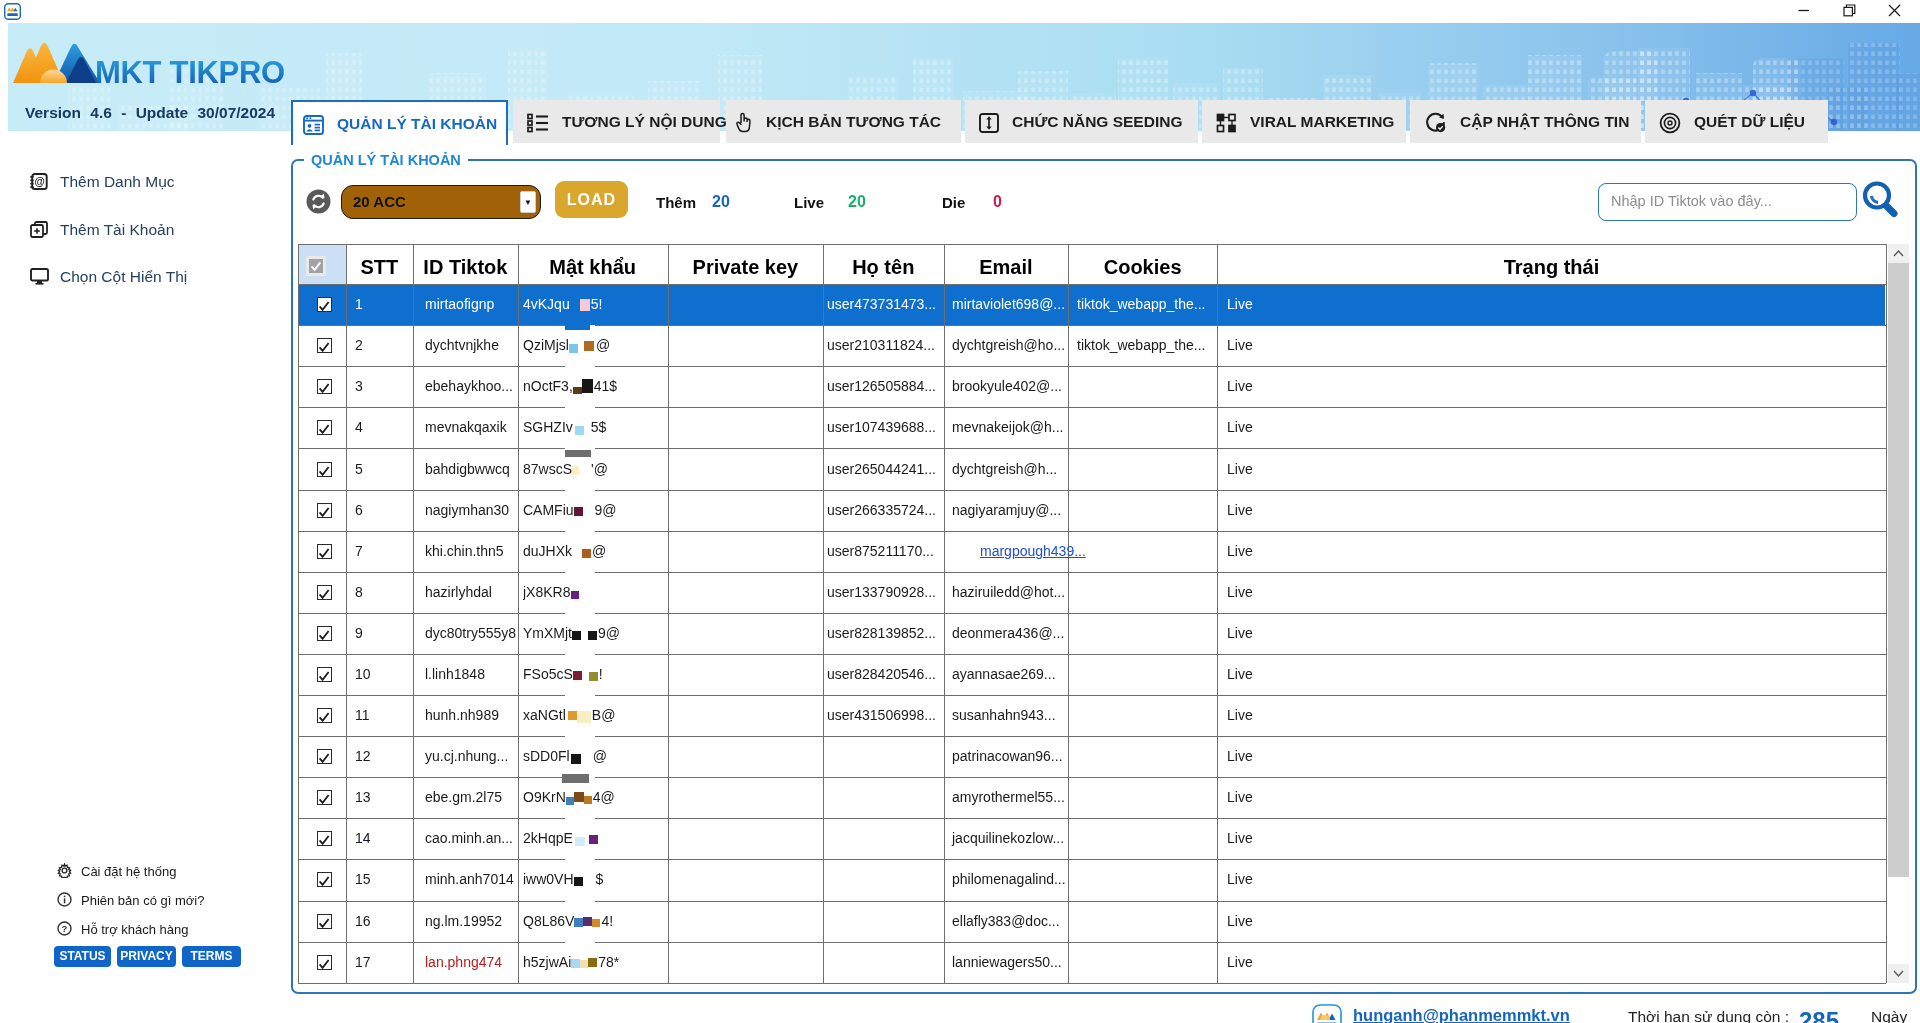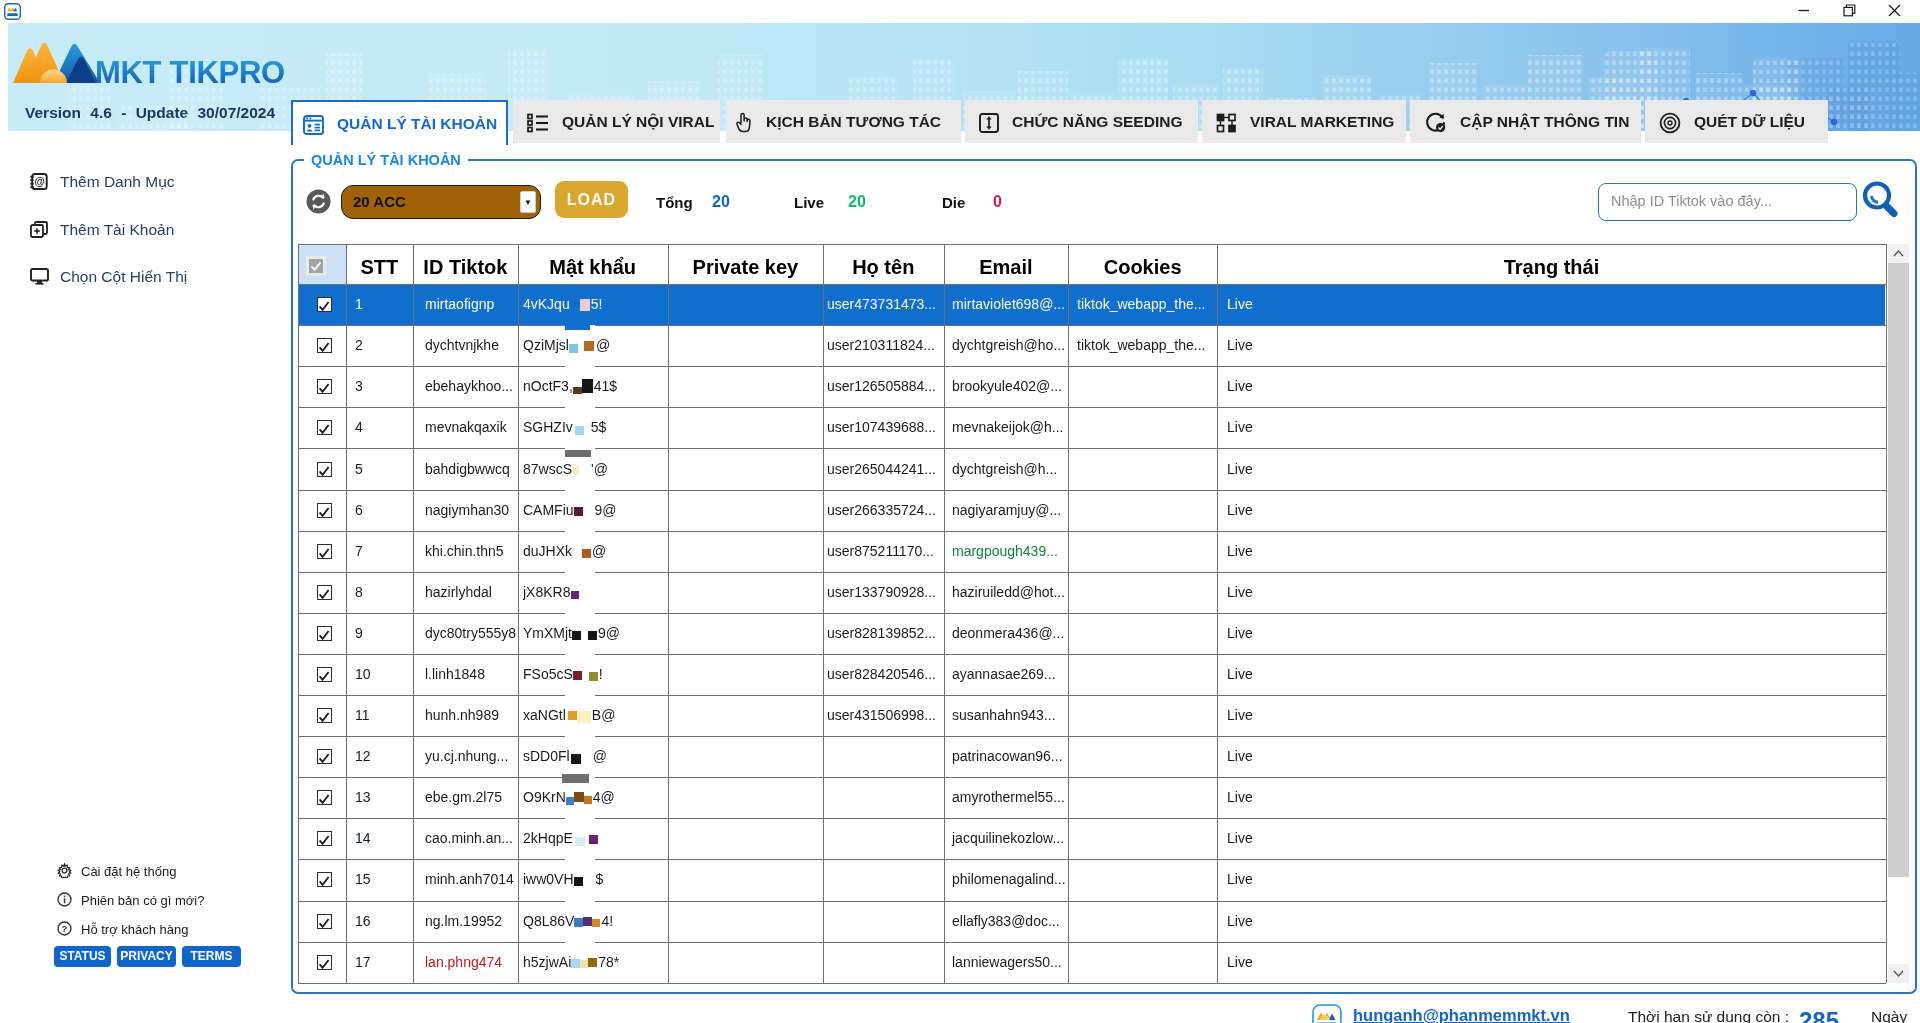--- a/index.html
+++ b/index.html
@@ -181,21 +181,21 @@
     <svg width="22" height="20" viewBox="0 0 22 20">
       <g stroke="#1c1c1c" fill="none" stroke-width="1.7">
 <rect x="1" y="1.5" width="4" height="4"></rect>
         <rect x="1" y="8" width="4" height="4"></rect>
         <rect x="1" y="14.5" width="4" height="4"></rect>
 <line x1="9" y1="3.5" x2="21" y2="3.5" stroke-width="2.1"></line>
         <line x1="9" y1="10" x2="21" y2="10" stroke-width="2.1"></line>
         <line x1="9" y1="16.5" x2="21" y2="16.5" stroke-width="2.1"></line>
       </g>
     </svg>
-    <span>QUẢN LÝ NỘI VIRAL</span>
+    <span>TƯƠNG LÝ NỘI DUNG</span>
   </div>
 <div class="tab" style="left:726px;width:235px;padding-left:8px;">
     <svg width="19" height="21" viewBox="0 0 19 21">
       <g stroke="#1c1c1c" fill="none" stroke-width="1.5" stroke-linejoin="round" stroke-linecap="round">
 <path d="M7 10.5 V3.1 a1.55 1.55 0 0 1 3.1 0 V9 m0 0 V7.6 a1.5 1.5 0 0 1 3 0 V9.6 m0 0 V8.6 a1.4 1.4 0 0 1 2.8 0 V11 l-0.6 4.8 c-0.3 2.3 -1.9 3.7 -4.2 3.7 h-2.4 c-1.9 0 -3.1 -1 -3.8 -2.6 L3 12.3 c-0.7 -1.7 1.2 -2.8 2.4 -1.6 L7 12.4"></path>
       </g>
     </svg>
     <span>KỊCH BẢN TƯƠNG TÁC</span>
   </div>
 <div class="tab" style="left:965px;width:233px;padding-left:14px;">
@@ -290,21 +290,21 @@
 <circle cx="12.5" cy="12.5" r="12" fill="#595959"></circle>
 <g stroke="#fff" stroke-width="2.1" fill="none" stroke-linecap="round">
 <path d="M7.3 10.6 a5.6 5.6 0 0 1 9.6 -1.8"></path>
 <path d="M17.7 14.4 a5.6 5.6 0 0 1 -9.6 1.8"></path>
 </g>
 <path d="M17.8 4.6 l0.7 4.6 -4.5 -1 z" fill="#fff"></path>
 <path d="M7.2 20.4 l-0.7 -4.6 4.5 1 z" fill="#fff"></path>
   </svg>
 <div id="combo">20 ACC<span class="arr">▼</span></div>
 <div id="loadbtn">LOAD</div>
-<div class="stat-l" style="left:656px;">Tổng</div>
+<div class="stat-l" style="left:656px;">Thêm</div>
 <div class="stat-v" style="left:712px;color:#1565c0;">20</div>
 <div class="stat-l" style="left:794px;">Live</div>
 <div class="stat-v" style="left:848px;color:#17b26a;">20</div>
 <div class="stat-l" style="left:942px;">Die</div>
 <div class="stat-v" style="left:993px;color:#cf1b4a;">0</div>
 <div id="search">Nhập ID Tiktok vào đây...</div>
 <svg class="abs" style="left:1861px;top:180px;" width="38" height="38" viewBox="0 0 38 38">
 <circle cx="16" cy="15.5" r="12" fill="none" stroke="#1160b4" stroke-width="4.2"></circle>
 <path d="M10.5 16 a 7 7 0 0 0 6.5 6.3" fill="none" stroke="#1160b4" stroke-width="3.2" opacity="0.9"></path>
 <line x1="25.5" y1="26" x2="33" y2="33.5" stroke="#1160b4" stroke-width="7" stroke-linecap="round"></line>
@@ -415,21 +415,21 @@
 <div class="cell" style="left:529.0px;top:257.6px;color:#1b1b1b;">user266335724...</div>
 <div class="cell" style="left:654.0px;top:257.6px;color:#1b1b1b;">nagiyaramjuy@...</div>
 <div class="cell" style="left:929.0px;top:257.6px;color:#1b1b1b;">Live</div>
 <div class="cb" style="left:19px;top:299.7px;"><svg width="12" height="11" viewBox="0 0 12 11">
         <path d="M1.6 5.4 l3 3.4 L10.6 1" fill="none" stroke="#1b1b1b" stroke-width="1.8"></path>
       </svg></div>
 <div class="cell" style="left:57.0px;top:298.7px;color:#1b1b1b;">7</div>
 <div class="cell" style="left:127.0px;top:298.7px;color:#1b1b1b;">khi.chin.thn5</div>
 <div class="cell" style="left:225px;top:298.7px;color:#1b1b1b;z-index:4;max-width:142px;overflow:hidden;">duJHXk<span style="letter-spacing:0;"><span><span style="display:inline-block;width:9px;height:9px;background:#a85f1e;vertical-align:middle;position:relative;top:2px;margin-left:10px;"></span></span><span style="display:inline-block;width:1px;"></span></span>@</div>
 <div class="cell" style="left:529.0px;top:298.7px;color:#1b1b1b;">user875211170...</div>
-<div class="cell" style="left:654.0px;top:298.7px;color:#15803d;">margpough439...</div>
+<div class="cell" style="left:682px;top:298.7px;color:#1d4ed8;text-decoration:underline;">margpough439...</div>
 <div class="cell" style="left:929.0px;top:298.7px;color:#1b1b1b;">Live</div>
 <div class="cb" style="left:19px;top:340.8px;"><svg width="12" height="11" viewBox="0 0 12 11">
         <path d="M1.6 5.4 l3 3.4 L10.6 1" fill="none" stroke="#1b1b1b" stroke-width="1.8"></path>
       </svg></div>
 <div class="cell" style="left:57.0px;top:339.8px;color:#1b1b1b;">8</div>
 <div class="cell" style="left:127.0px;top:339.8px;color:#1b1b1b;">hazirlyhdal</div>
 <div class="cell" style="left:225px;top:339.8px;color:#1b1b1b;z-index:4;max-width:142px;overflow:hidden;">jX8KR8<span style="letter-spacing:0;"><span><span style="display:inline-block;width:8px;height:8px;background:#68217a;vertical-align:middle;position:relative;top:2px;margin-left:1px;"></span></span><span style="display:inline-block;width:0px;"></span></span></div>
 <div class="cell" style="left:529.0px;top:339.8px;color:#1b1b1b;">user133790928...</div>
 <div class="cell" style="left:654.0px;top:339.8px;color:#1b1b1b;">haziruiledd@hot...</div>
 <div class="cell" style="left:929.0px;top:339.8px;color:#1b1b1b;">Live</div>

